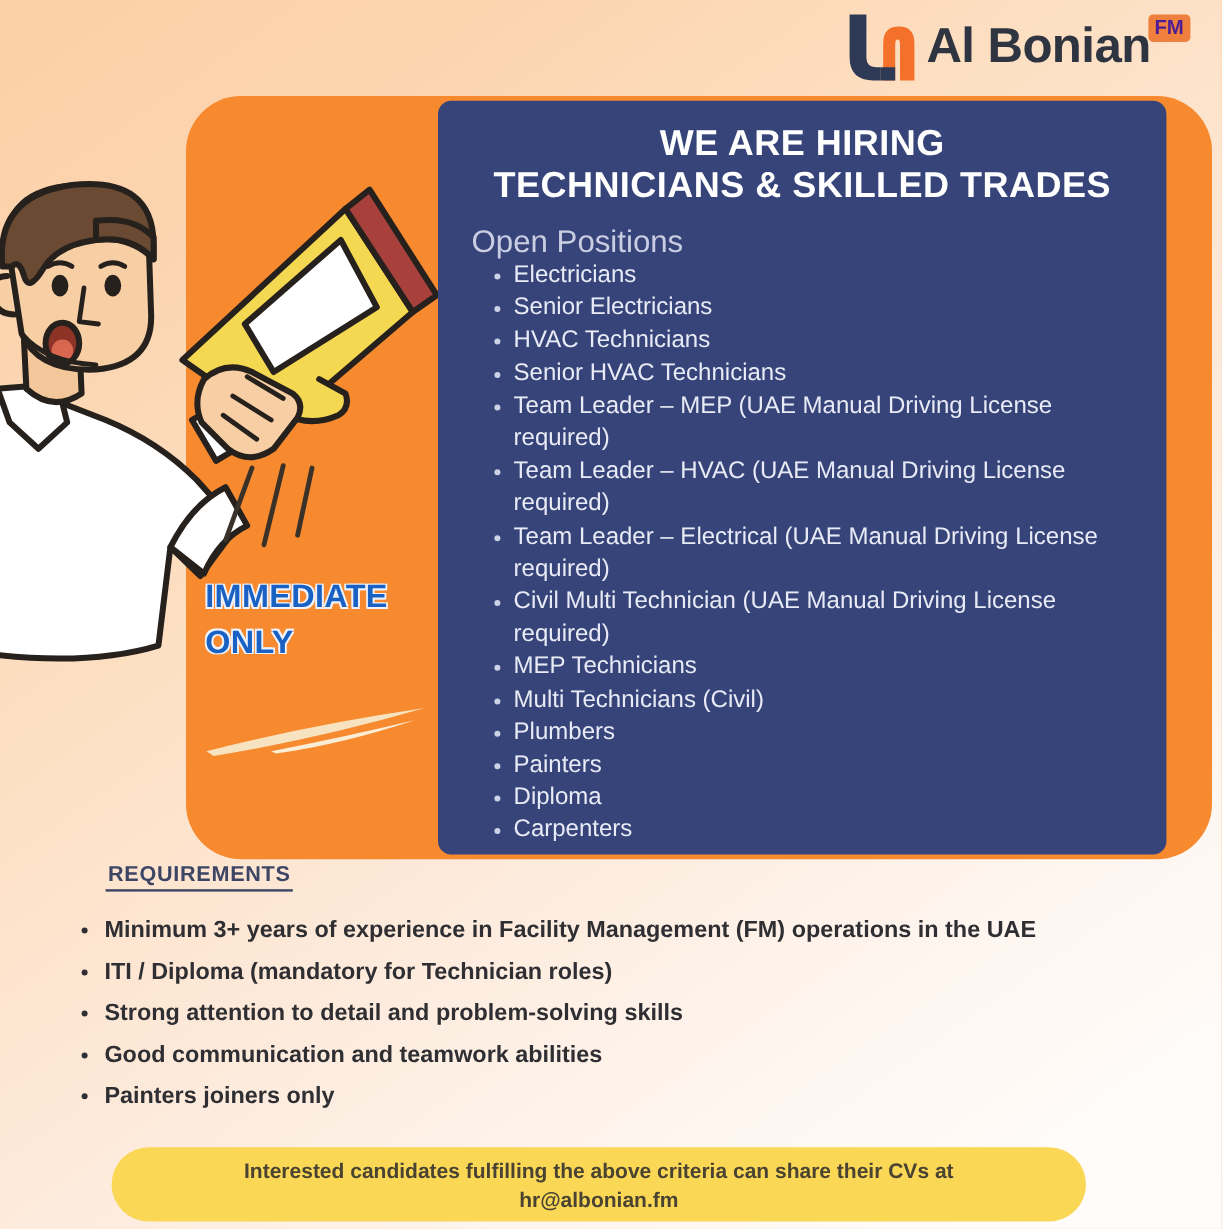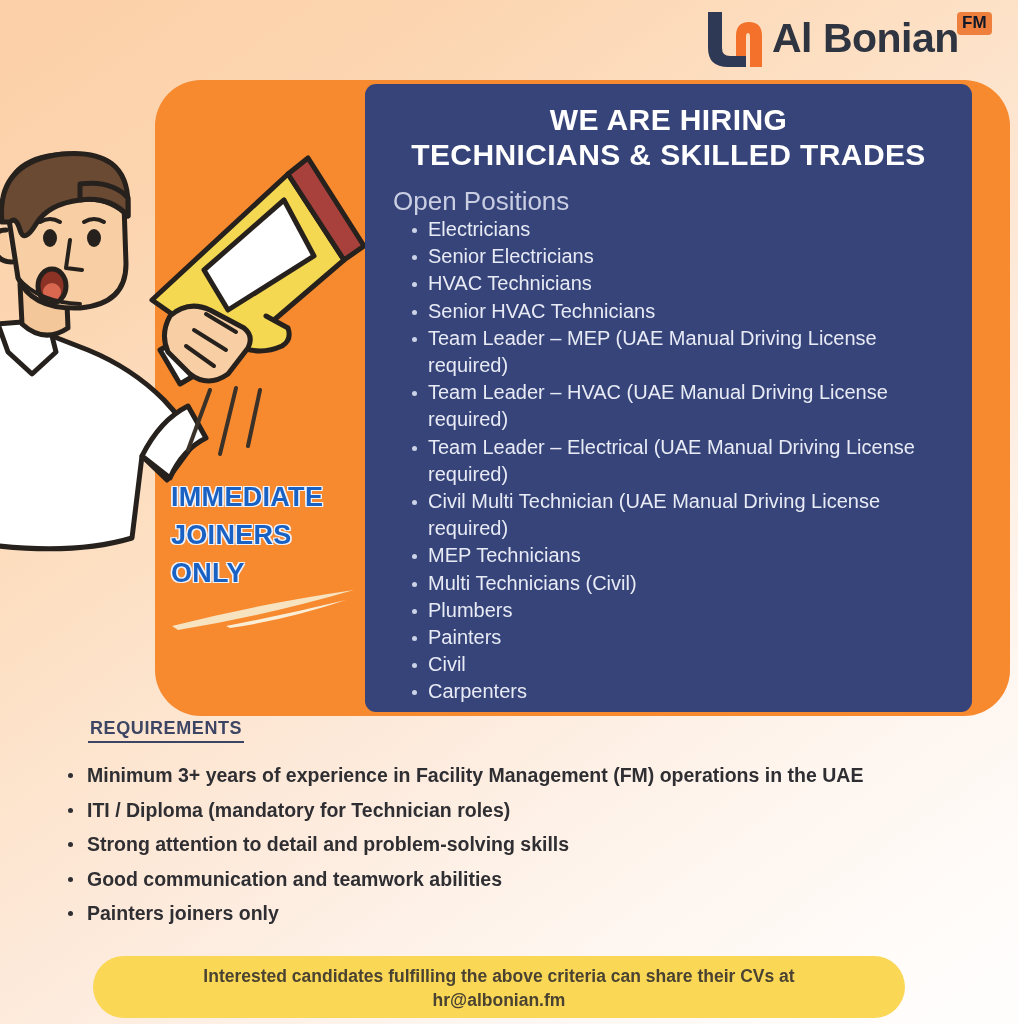--- a/index.html
+++ b/index.html
@@ -54,21 +54,21 @@
     color: #2e3440;
     letter-spacing: -0.5px;
     line-height: 54px;
     white-space: nowrap;
   }
   #logo-fm {
     position: absolute;
     left: 257px;
     top: 6px;
     background: #ef7f3d;
-    color: #0f172a;
+    color: #4c1d95;
     font-size: 17px;
     font-weight: bold;
     padding: 1px 5px 2px 5px;
     border-radius: 4px;
     letter-spacing: 0px;
     line-height: 20px;
   }
 
   
   #orange-panel {
@@ -312,21 +312,20 @@
 
     <g stroke="#3a3129" stroke-width="4" stroke-linecap="round" fill="none">
       <path d="M218 252 L196 312"></path>
       <path d="M244 250 L228 316"></path>
       <path d="M268 252 L256 308"></path>
     </g>
   </svg>
 
   <div id="immediate-block">
     <div>IMMEDIATE</div>
-    <div>JOINERS</div>
     <div>ONLY</div>
   </div>
   <svg id="swoosh" viewBox="0 0 200 46">
     <path d="M4 40 Q90 18 186 4 Q96 30 10 44 Z" fill="#f8e3c0"></path>
     <path d="M58 40 Q120 28 178 14 Q118 34 62 42 Z" fill="#fbeed6"></path>
   </svg>
 
   <div id="navy-card">
     <div id="headline">
       <span>WE ARE HIRING</span><br>
@@ -339,21 +338,21 @@
         <li>HVAC Technicians</li>
         <li>Senior HVAC Technicians</li>
         <li>Team Leader – MEP (UAE Manual Driving License required)</li>
         <li>Team Leader – HVAC (UAE Manual Driving License required)</li>
         <li>Team Leader – Electrical (UAE Manual Driving License required)</li>
         <li>Civil Multi Technician (UAE Manual Driving License required)</li>
         <li>MEP Technicians</li>
         <li>Multi Technicians (Civil)</li>
         <li>Plumbers</li>
         <li>Painters</li>
-        <li>Civil</li>
+        <li>Diploma</li>
         <li>Carpenters</li>
       </ul>
   </div>
 
   <div id="requirements">
     <div id="requirements-title">REQUIREMENTS</div>
     <ul id="requirements-list">
         <li>Minimum 3+ years of experience in Facility Management (FM) operations in the UAE</li>
         <li>ITI / Diploma (mandatory for Technician roles)</li>
         <li>Strong attention to detail and problem-solving skills</li>

